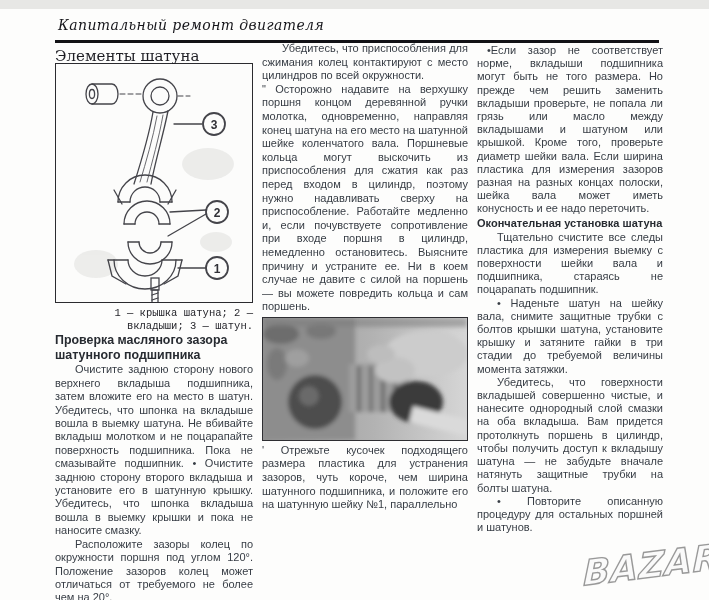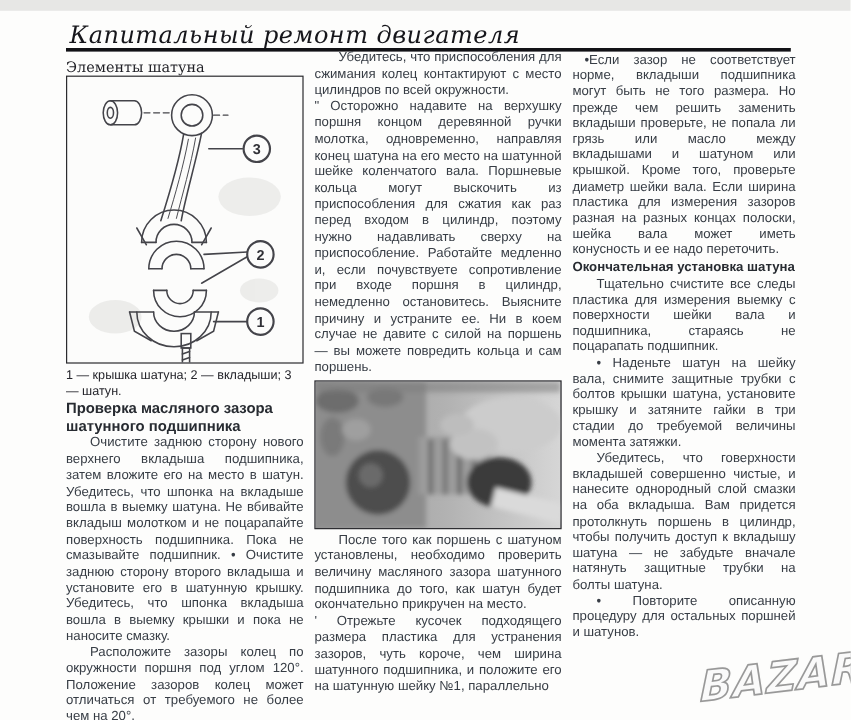--- a/index.html
+++ b/index.html
@@ -5,44 +5,44 @@
   html,body{margin:0;padding:0;background:#ffffff;}
   .page{
     position:relative;width:709px;height:600px;overflow:hidden;
     background:#fdfdfc;color:#373d45;
     font-family:"Liberation Sans", sans-serif;
   }
   .scan-edge{position:absolute;left:0;top:0;width:709px;height:9px;background:#e7e7e5;}
   .hdr-title{
     position:absolute;left:58px;top:17px;
     font-family:"DejaVu Serif", serif;font-style:italic;
-    font-size:20px;color:#16161b;letter-spacing:.4px;white-space:nowrap;
+    font-size:14px;color:#16161b;letter-spacing:.4px;white-space:nowrap;
   }
   .hdr-rule{position:absolute;left:55px;top:40px;width:604px;height:3px;background:#121216;}
 
   .col{position:absolute;text-align:justify;font-size:11px;}
   .col p{margin:0;}
   .ind{text-indent:20px;}
   .ind-sm{text-indent:10px;}
 
   .col-left{left:55px;top:50px;width:198px;line-height:13.4px;}
   .col-mid{left:262px;top:42px;width:206px;line-height:13.6px;}
   .col-right{left:477px;top:44px;width:186px;line-height:13.2px;}
 
   .fig-label{
-    font-family:"DejaVu Serif", serif;font-size:12px;color:#1e1e24;
+    font-family:"DejaVu Serif", serif;font-size:15px;color:#1e1e24;
     text-align:left;margin:0 0 4px 0;
   }
   .fig-box{
     width:196px;height:238px;border:1px solid #2b2b2f;background:#fcfcfb;
     margin:0 0 4px 0;
   }
   .fig-caption{
-    font-family:Liberation Sans, sans-serif;font-size:10.5px;line-height:12.6px;
-    color:#25252b;text-align:left;margin:0;
+    font-family:Liberation Mono, monospace;font-size:10.5px;line-height:12.6px;
+    color:#25252b;text-align:right;margin:0;
   }
   .sec-heading{
     font-weight:bold;font-size:12.4px;line-height:15.4px;color:#272b31;
     text-align:left;margin:13px 0 6px 0;
   }
   .sec-heading-right{
     font-weight:bold;font-size:11px;line-height:15px;color:#272b31;
     text-align:left;margin:5px 0 3px 0;
   }
   .photo-box{
@@ -185,21 +185,20 @@
           <ellipse cx="153" cy="84" rx="27" ry="21" fill="#3a3a3a"></ellipse>
           <polygon points="150,88 206,102 204,118 146,104" fill="#dadada"></polygon>
           <ellipse cx="163" cy="36" rx="42" ry="23" fill="#cccccc"></ellipse>
           <ellipse cx="132" cy="52" rx="20" ry="13" fill="#c2c2c2"></ellipse>
           <ellipse cx="118" cy="36" rx="14" ry="9" fill="#bdbdbd"></ellipse>
           <rect x="0" y="0" width="204" height="9" fill="#7d7d7d" opacity="0.55"></rect>
         </g>
       </svg>
     </div>
 
-    <p class="ind">После того как поршень с шатуном установлены, необходимо проверить величину масляного зазора шатунного подшипника до того, как шатун будет окончательно прикручен на место.</p>
     <p>' Отрежьте кусочек подходящего размера пластика для устранения зазоров, чуть короче, чем ширина шатунного подшипника, и положите его на шатунную шейку №1, параллельно</p>
   </div>
 
   <div class="col col-right">
     <p class="ind-sm">•Если зазор не соответствует норме, вкладыши подшипника могут быть не того размера. Но прежде чем решить заменить вкладыши проверьте, не попала ли грязь или масло между вкладышами и шатуном или крышкой. Кроме того, проверьте диаметр шейки вала. Если ширина пластика для измерения зазоров разная на разных концах полоски, шейка вала может иметь конусность и ее надо переточить.</p>
 
     <p class="sec-heading-right">Окончательная установка шатуна</p>
 
     <p class="ind">Тщательно счистите все следы пластика для измерения выемку с поверхности шейки вала и подшипника, стараясь не поцарапать подшипник.</p>
     <p class="ind">• Наденьте шатун на шейку вала, снимите защитные трубки с болтов крышки шатуна, установите крышку и затяните гайки в три стадии до требуемой величины момента затяжки.</p>

